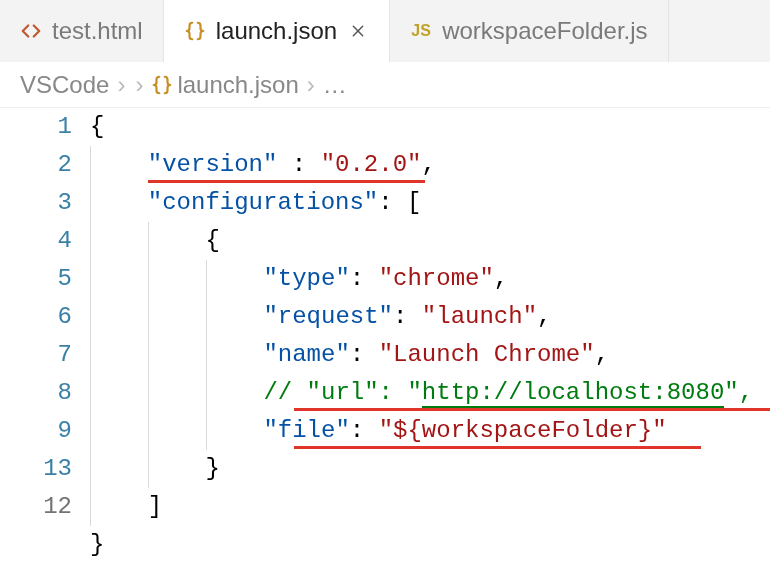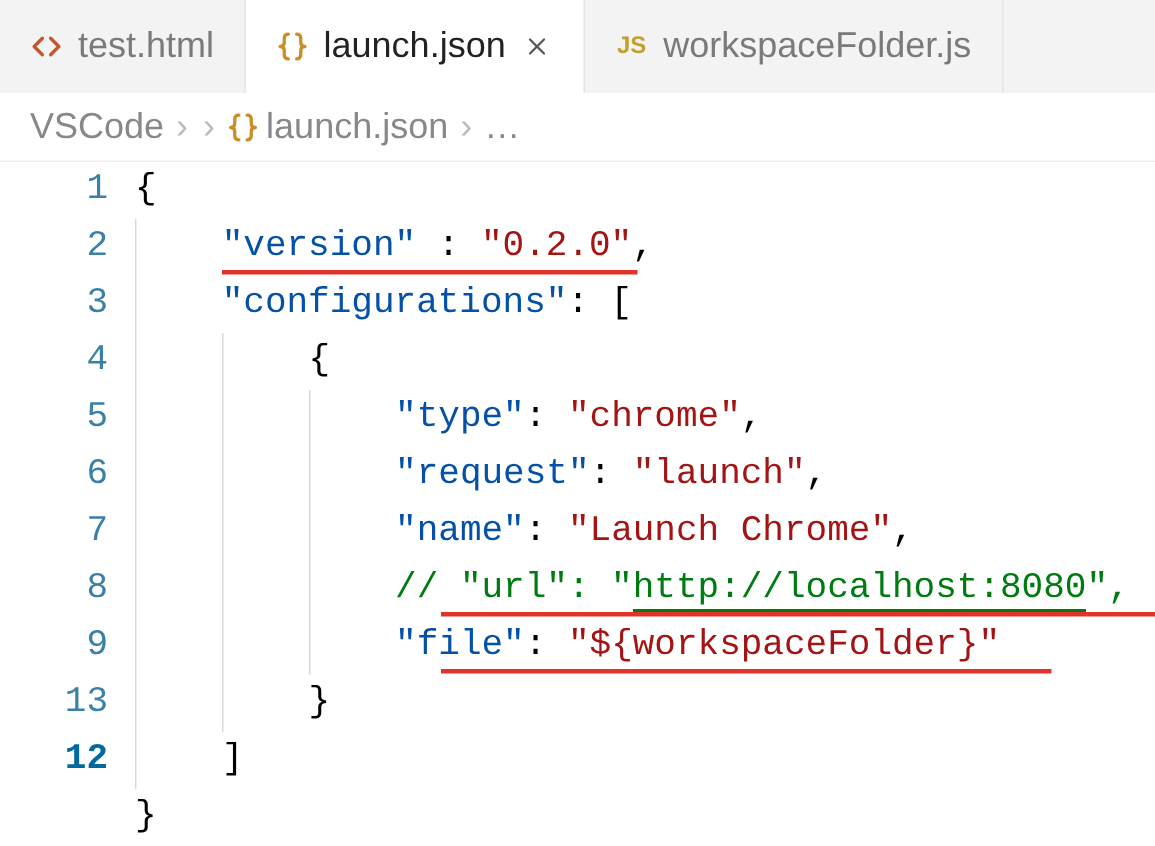--- a/index.html
+++ b/index.html
@@ -76,21 +76,21 @@
     line-height: 38px;
   }
   .gutter {
     width: 90px;
     padding-right: 18px;
     text-align: right;
     color: #3a80a7;
     user-select: none;
   }
   .gutter .ln { height: 38px; }
-  .gutter .ln.current { color: #0369a1; font-weight: 700; }
+  .gutter .ln.current { color: #737373; font-weight: 400; }
   .code {
     flex: 1;
     position: relative;
     white-space: pre;
   }
   .code .line { height: 38px; position: relative; }
   .indent-guide {
     border-left: 1px solid #d9d9d9;
     display: inline-block;
     height: 38px;

